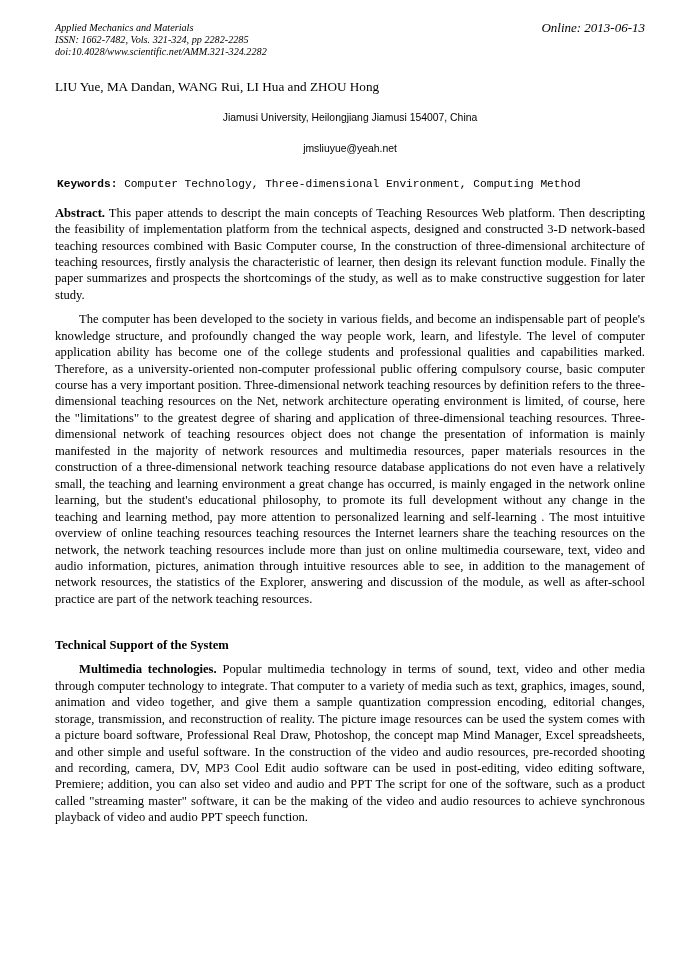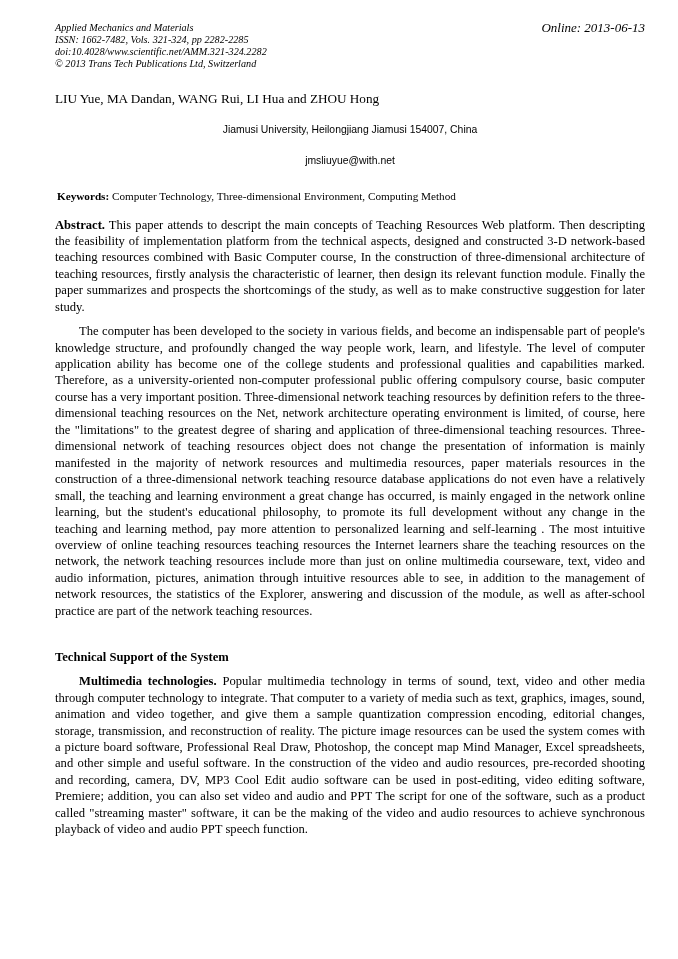--- a/index.html
+++ b/index.html
@@ -81,21 +81,21 @@
   .email {
     font-family: "Liberation Sans", "DejaVu Sans", sans-serif;
     font-size: 10.4px;
     line-height: 13px;
     text-align: center;
     margin: 18px 0 0 0;
   }
 
   
   .keywords {
-    font-family: Liberation Serif, serif;
+    font-family: Liberation Mono, monospace;
     font-size: 11.2px;
     line-height: 14px;
     margin: 22px 0 0 2px;
   }
   .keywords .kw-label {
     font-weight: bold;
   }
 
   
   .abstract {
@@ -135,30 +135,29 @@
 </style>
 </head>
 <body>
 
 <div class="page">
 
   <div class="journal-header">
     <div class="hdr-line">Applied Mechanics and Materials</div>
     <div class="hdr-line">ISSN: 1662-7482, Vols. 321-324, pp 2282-2285</div>
     <div class="hdr-line">doi:10.4028/www.scientific.net/AMM.321-324.2282</div>
-    <div class="hdr-line">© 2013 Trans Tech Publications Ltd, Switzerland</div>
     <div class="online-date">Online: 2013-06-13</div>
   </div>
 
 
   <div class="authors">LIU Yue, MA Dandan, WANG Rui, LI Hua and ZHOU Hong</div>
 
   <div class="affiliation">Jiamusi University, Heilongjiang Jiamusi 154007, China</div>
 
-  <div class="email">jmsliuyue@with.net</div>
+  <div class="email">jmsliuyue@yeah.net</div>
 
   <div class="keywords"><span class="kw-label">Keywords:</span><span> Computer Technology, Three-dimensional Environment, Computing Method</span></div>
 
   <div class="abstract"><span class="abs-label">Abstract.</span><span> This paper attends to descript the main concepts of Teaching Resources Web platform. Then descripting the feasibility of implementation platform from the technical aspects, designed and constructed 3-D network-based teaching resources combined with  Basic Computer course, In the construction of three-dimensional architecture of teaching resources, firstly analysis the characteristic of learner, then design its relevant function module. Finally the paper summarizes and prospects the shortcomings of the study, as well as to make constructive suggestion for later study.</span></div>
 
   <p class="body-par"><span>The computer has been developed to the society in various fields, and become an indispensable part of people's knowledge structure, and profoundly changed the way people work, learn, and lifestyle. The level of computer application ability has become one of the college students and professional qualities and capabilities marked. Therefore, as a university-oriented non-computer professional public offering compulsory course, basic computer course has a very important position. Three-dimensional network teaching resources by definition refers to the three-dimensional teaching resources on the Net, network architecture operating environment is limited, of course, here the "limitations" to the greatest degree of sharing and application of three-dimensional teaching resources. Three-dimensional network of teaching resources object does not change the presentation of information is mainly manifested in the majority of network resources and multimedia resources, paper materials resources in the construction of a three-dimensional network teaching resource database applications do not even have a relatively small, the teaching and learning environment a great change has occurred, is mainly engaged in the network online learning, but the student's educational philosophy, to promote its full development without any change in the teaching and learning method, pay more attention to personalized learning and self-learning . The most intuitive overview of online teaching resources teaching resources the Internet learners share the teaching resources on the network, the network teaching resources include more than just on online multimedia courseware, text, video and audio information, pictures, animation through intuitive resources able to see, in addition to the management of network resources, the statistics of the Explorer, answering and discussion of the module, as well as after-school practice are part of the network teaching resources.</span></p>
 
   <h2 class="section-heading tight-top">Technical Support of the System</h2>
   <p class="body-par"><span class="run-in">Multimedia technologies.</span><span> Popular multimedia technology in terms of sound, text, video and other media through computer technology to integrate. That computer to a variety of media such as text, graphics, images, sound, animation and video together, and give them a sample quantization compression encoding, editorial changes, storage, transmission, and reconstruction of reality. The picture image resources can be used the system comes with a picture board software, Professional Real Draw, Photoshop, the concept map Mind Manager, Excel spreadsheets, and other simple and useful software. In the construction of the video and audio resources, pre-recorded shooting and recording, camera, DV, MP3 Cool Edit audio software can be used in post-editing, video editing software, Premiere; addition, you can also set video and audio and PPT The script for one of the software, such as a product called "streaming master" software, it can be the making of the video and audio resources to achieve synchronous playback of video and audio PPT speech function.</span></p>
 

